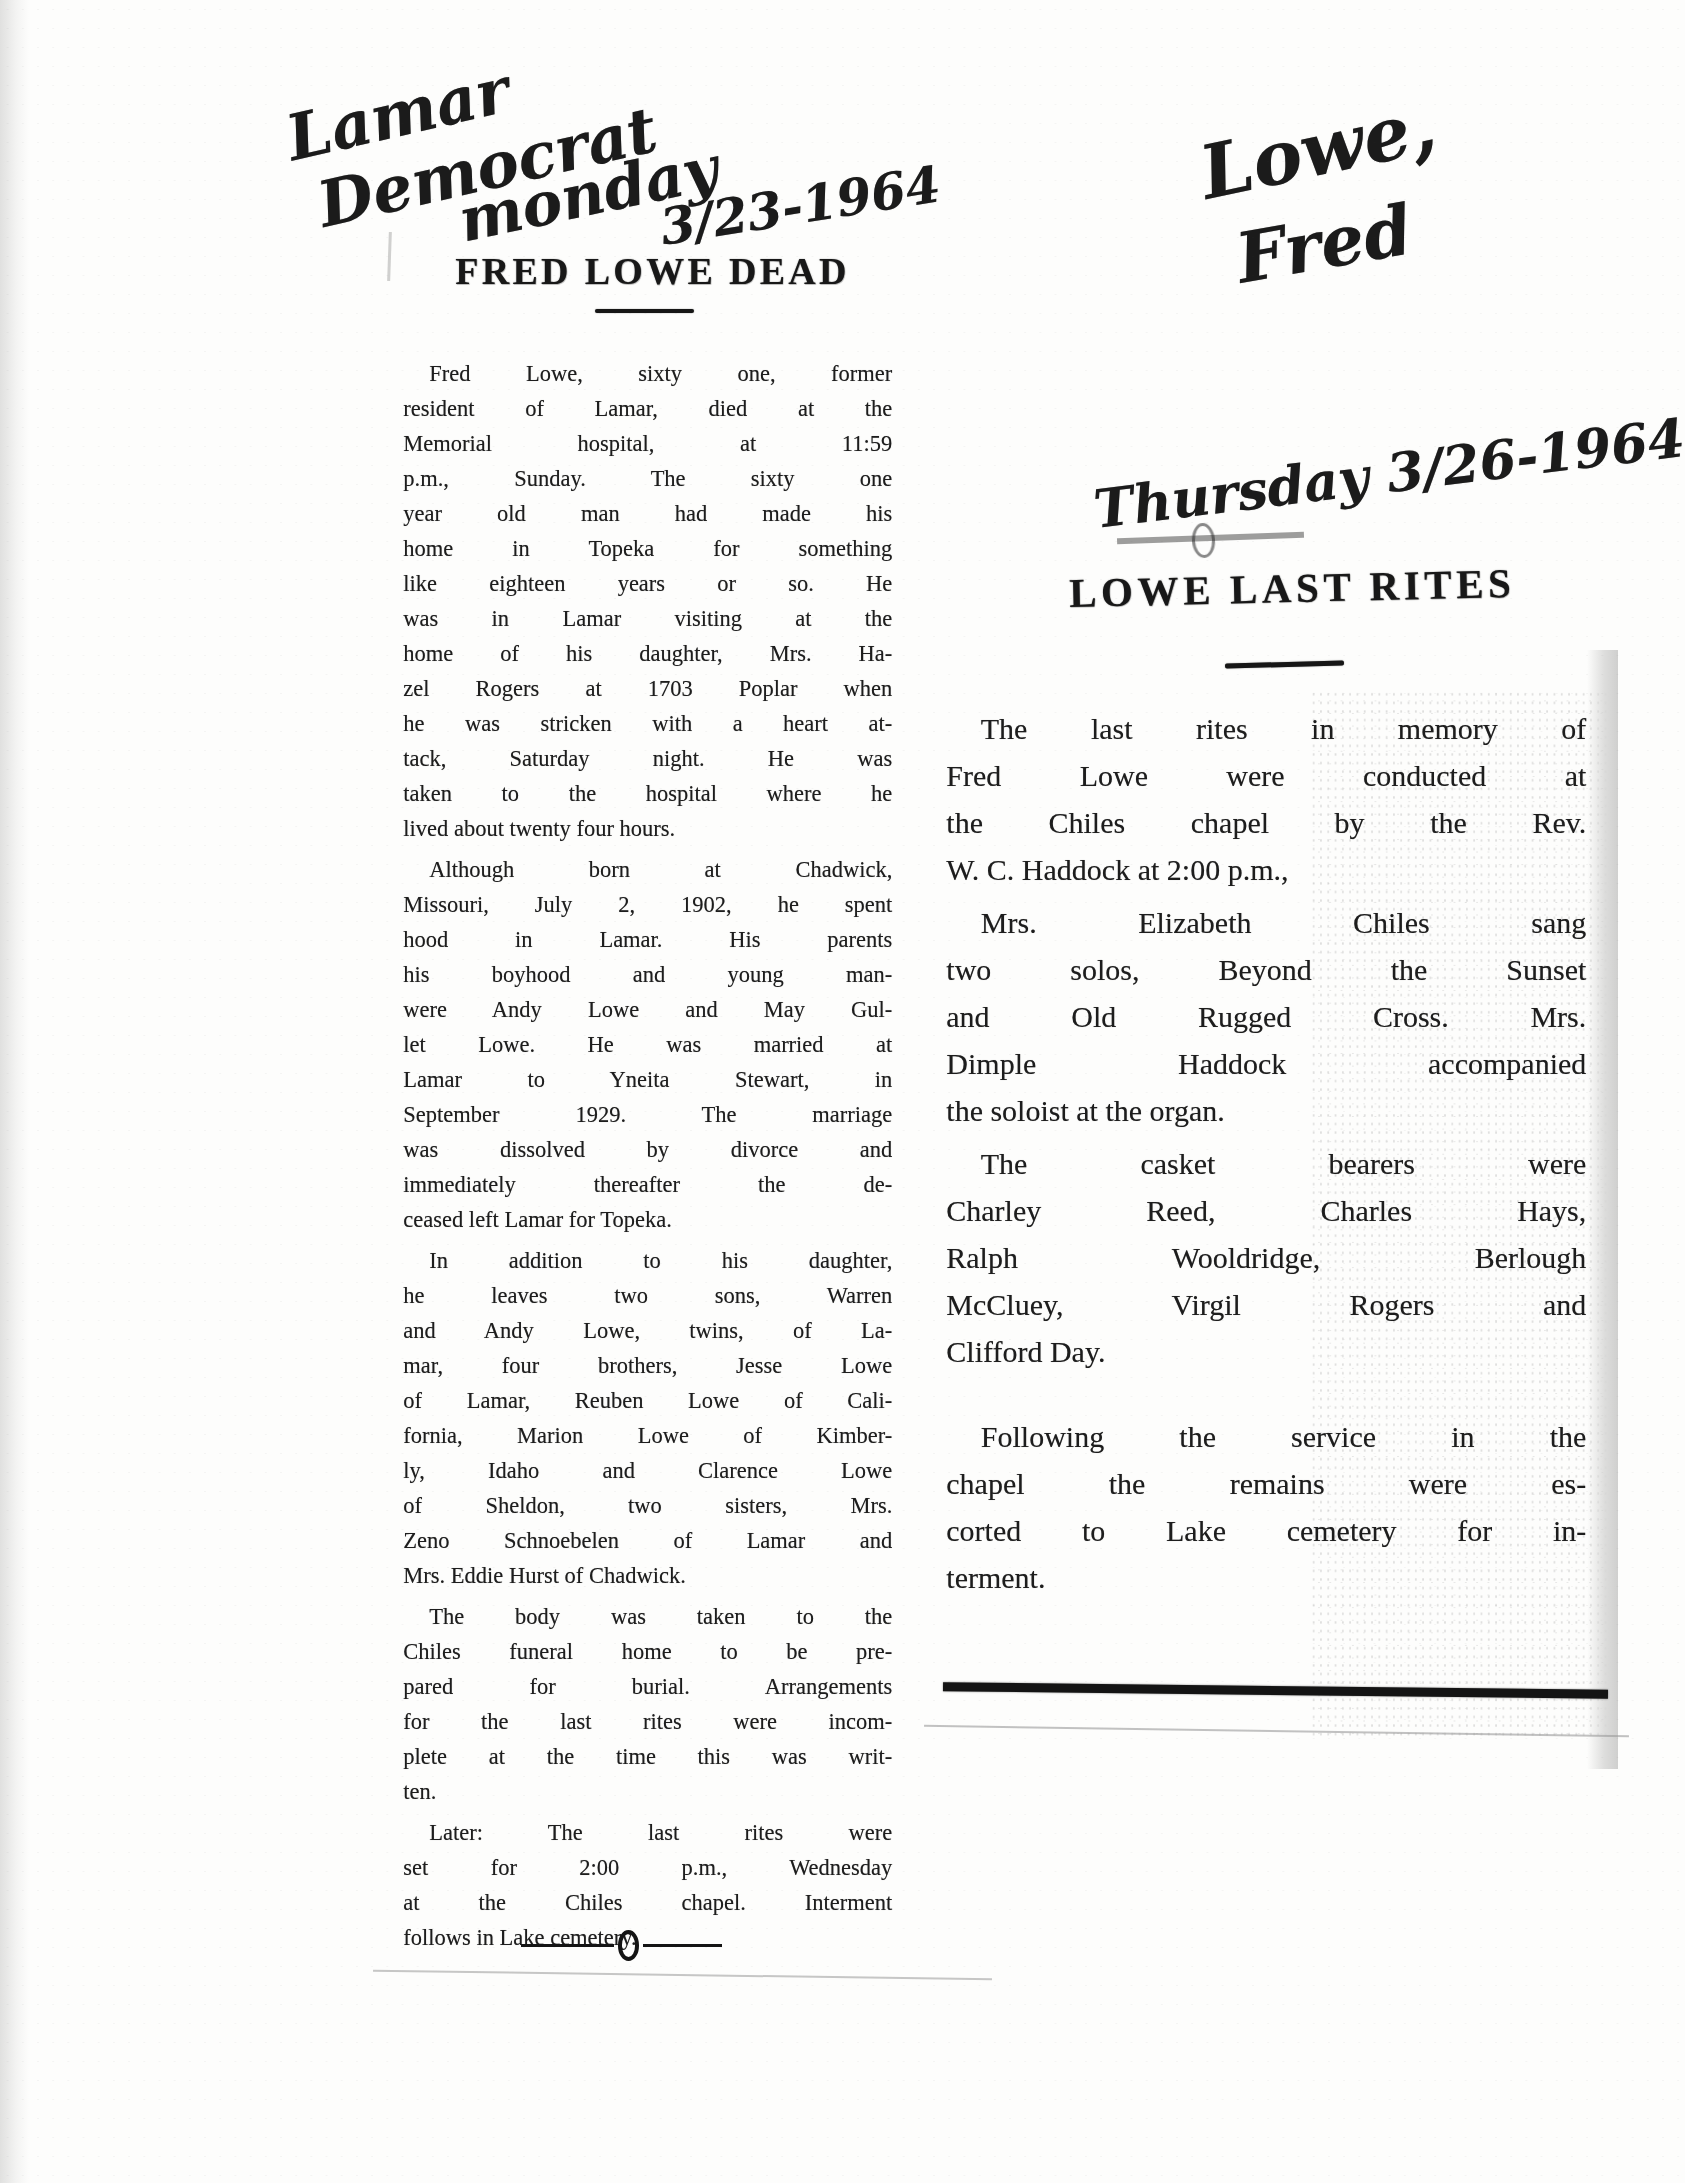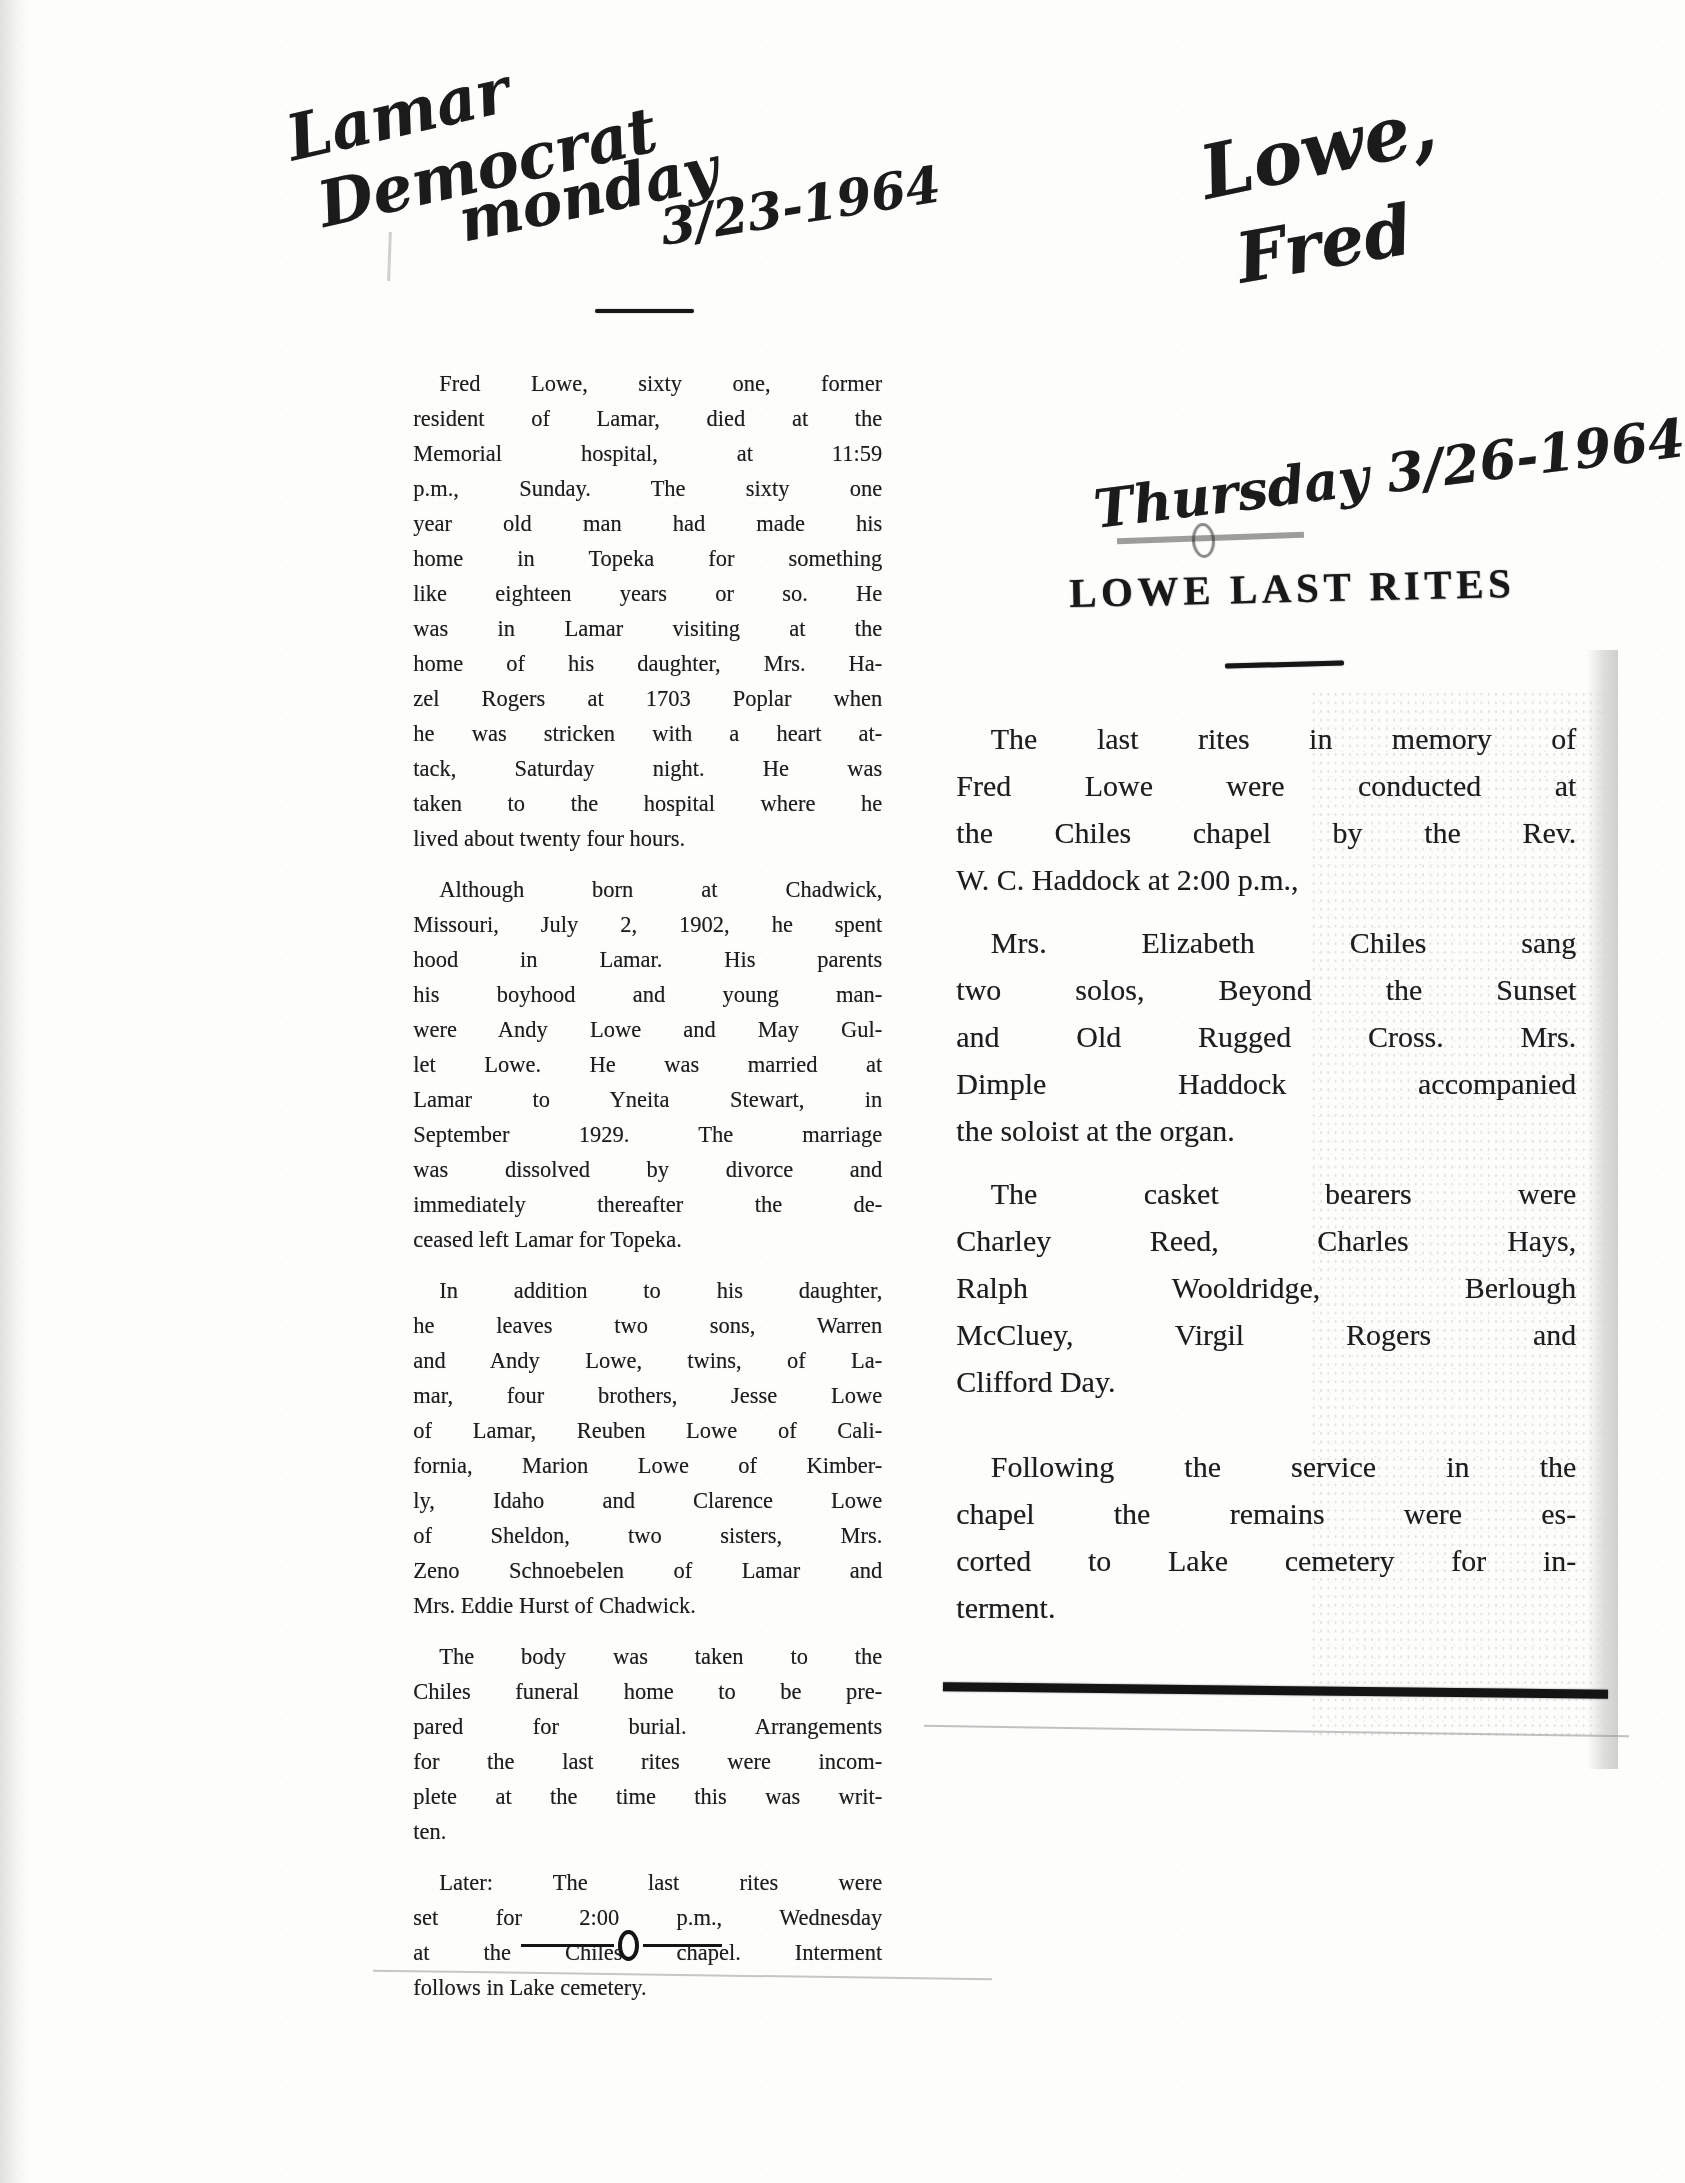--- a/index.html
+++ b/index.html
@@ -60,21 +60,21 @@
   .hl-right { left:130px; top:0; font-size:41px; letter-spacing:4.6px; transform:rotate(-1.3deg); }
 
   .rule { position:absolute; background:#161616; box-shadow:0 0 1.3px rgba(0,0,0,.5); }
   .rule-hl-left  { left:199px; top:65px;  width:99px; height:4px; border-radius:2px; }
   .rule-hl-right { left:286px; top:98px; width:119px; height:4.6px; border-radius:2px; transform:rotate(-1.5deg); }
 
   .bodycol { position:absolute; color:#1d1d1d; text-shadow:0 0 0.7px rgba(0,0,0,.42); }
   .body-left  { left:1.3px; top:106px; width:501px; font-size:22.5px;   line-height:35px; }
   .body-right { left:1.3px; top:135px; width:652px; font-size:30px; line-height:47px; }
 
-  .para { margin:16px; }
+  .para { margin:6px; }
   .tline { text-align:justify; text-align-last:justify; -moz-text-align-last:justify; }
   .tline:last-child { text-align-last:left;font-family:Liberation Serif, serif; -moz-text-align-last:left; }
   .para > .tline:first-child { text-indent:1.15em; }
   .body-right .para:nth-child(4) { margin-top:38px; }
 
   
   .endmark {
     position:absolute; left:125px; top:1686px;
     display:flex; align-items:center;
   }
@@ -129,20 +129,21 @@
 
   <div class="hw hw-lowe">Lowe,</div>
   <div class="hw hw-fred">Fred</div>
 
   <div class="hw hw-thursday">Thursday 3/26-1964</div>
   <div class="smudge-bar"></div>
   <div class="smudge-oval"></div>
 
   <section class="clip clip-left">
     <div class="tick-left"></div>
+    <h1 class="headline hl-left">FRED LOWE DEAD</h1>
     <div class="rule rule-hl-left"></div>
     <div class="bodycol body-left">
         <div class="para">
           <div class="tline">Fred Lowe, sixty one, former</div>
           <div class="tline">resident of Lamar, died at the</div>
           <div class="tline">Memorial hospital, at 11:59</div>
           <div class="tline">p.m., Sunday. The sixty one</div>
           <div class="tline">year old man had made his</div>
           <div class="tline">home in Topeka for something</div>
           <div class="tline">like eighteen years or so. He</div>

